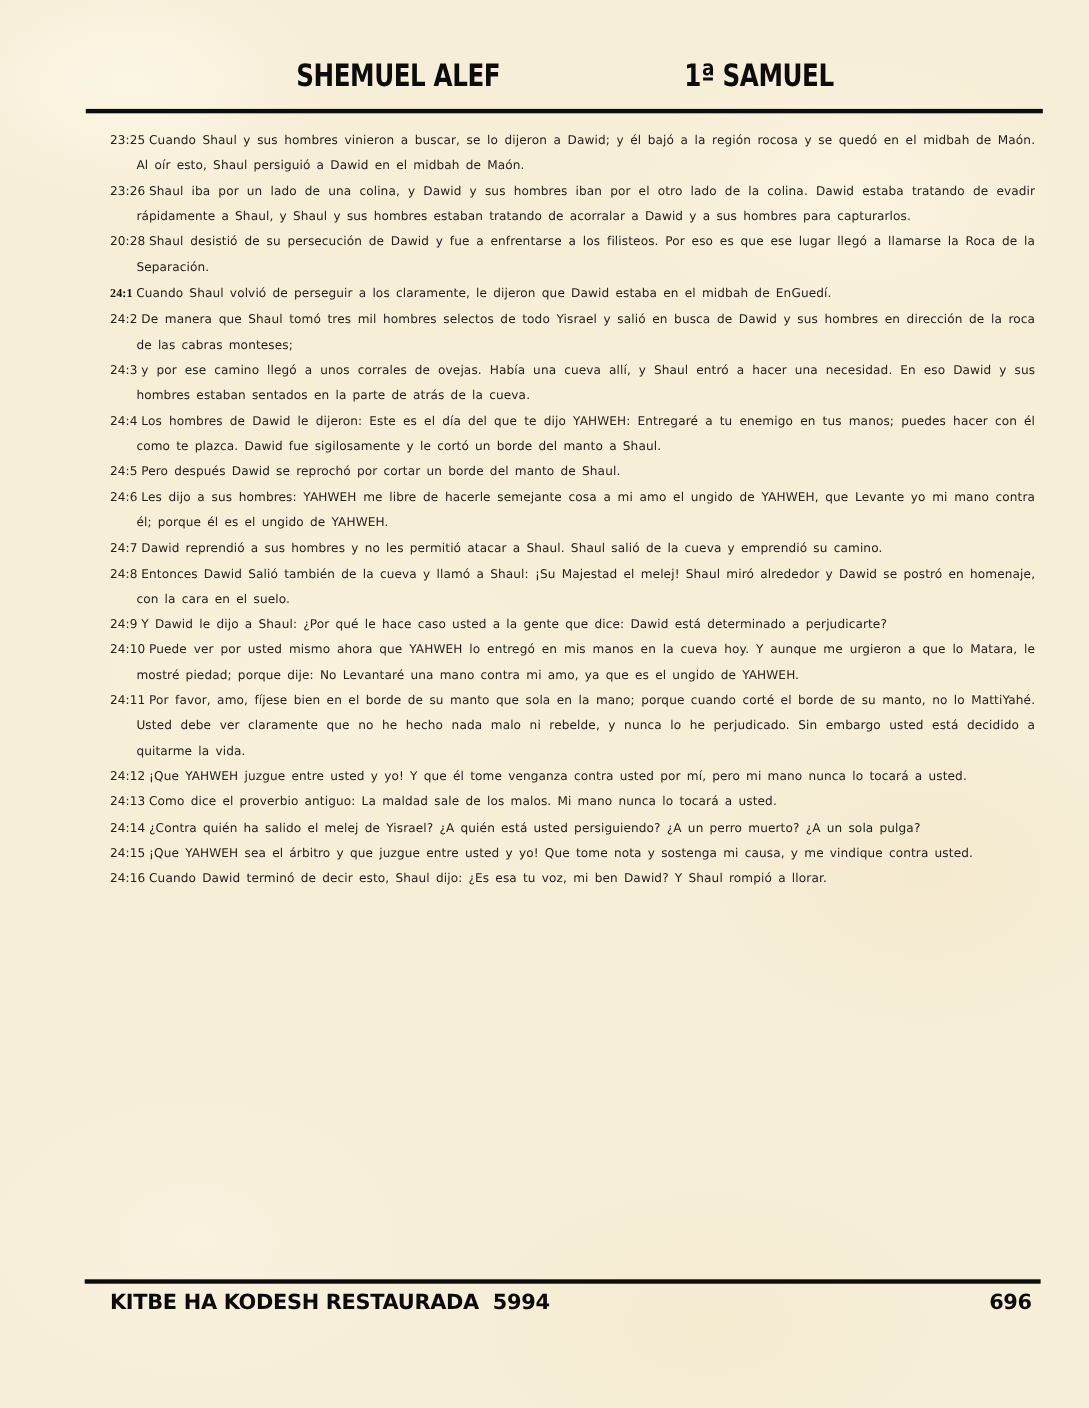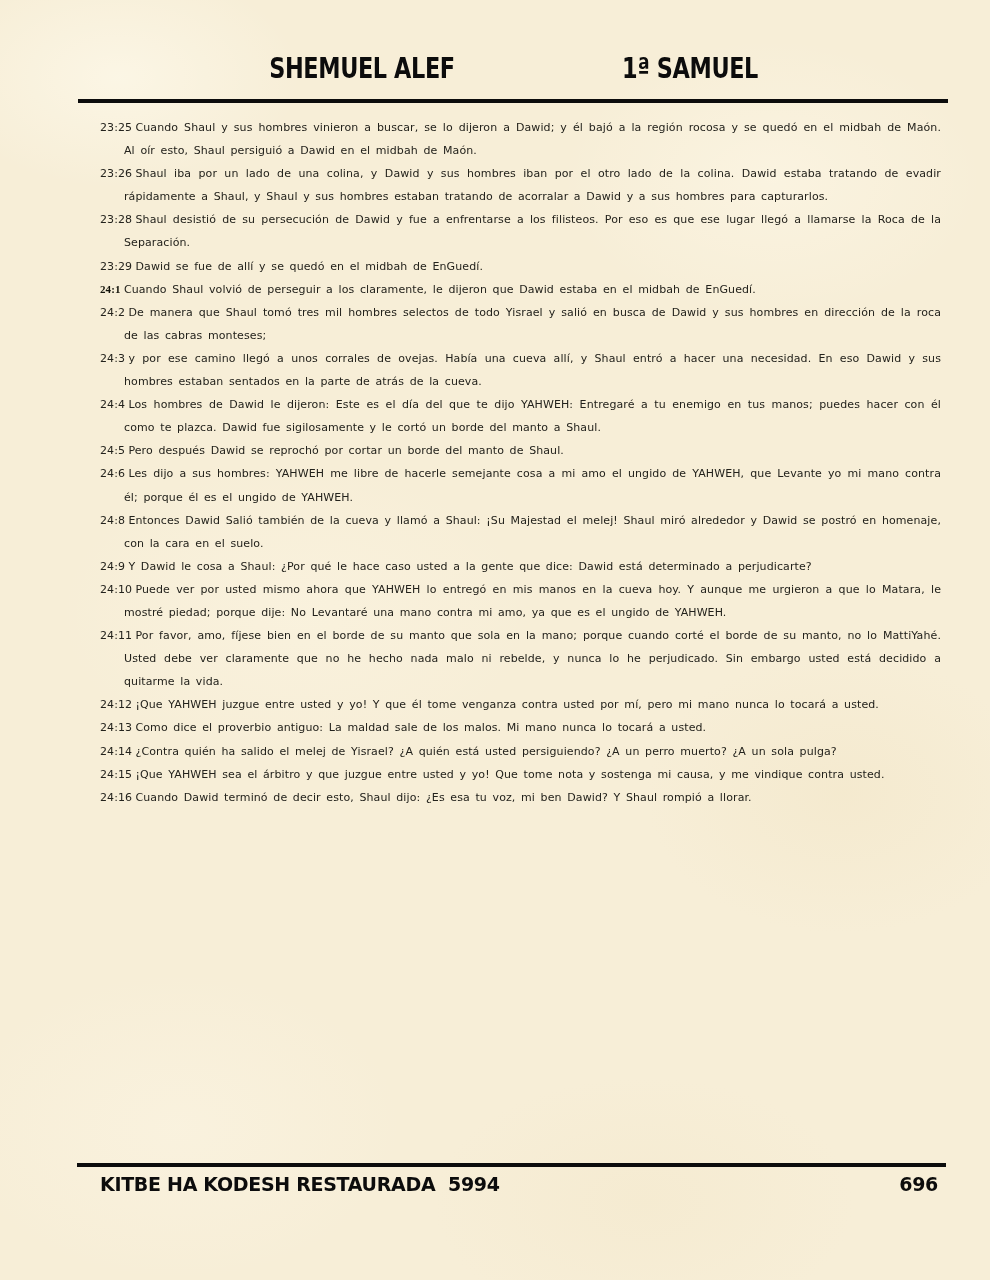--- a/index.html
+++ b/index.html
@@ -61,40 +61,40 @@
   </header>
 
   <div class="rule rule-top" style="background: rgb(12, 12, 12);"></div>
 
   <main class="verses" id="verses">
     <p class="verse"><span class="vnum">23:25</span><span class="vtext">Cuando Shaul y sus hombres vinieron a buscar, se lo dijeron a Dawid; y él bajó a la región rocosa y se quedó en el midbah de Maón. Al oír esto, Shaul persiguió a Dawid en el midbah de Maón.</span></p>
 
     <p class="verse"><span class="vnum">23:26</span><span class="vtext">Shaul iba por un lado de una colina, y Dawid y sus hombres iban por el otro lado de la colina. Dawid estaba tratando de evadir rápidamente a Shaul, y Shaul y sus hombres estaban tratando de acorralar a Dawid y a sus hombres para capturarlos.</span></p>
 
 
-    <p class="verse"><span class="vnum">23:28</span><span class="vtext">Shaul desistió de su persecución de Dawid y fue a enfrentarse a los filisteos. Por eso es que ese lugar llegó a llamarse la Roca de la Separación.</span></p>
+    <p class="verse"><span class="vnum">20:28</span><span class="vtext">Shaul desistió de su persecución de Dawid y fue a enfrentarse a los filisteos. Por eso es que ese lugar llegó a llamarse la Roca de la Separación.</span></p>
 
-    <p class="verse"><span class="vnum">23:29</span><span class="vtext">Dawid se fue de allí y se quedó en el midbah de EnGuedí.</span></p>
 
     <p class="verse"><span class="vnum bold">24:1</span><span class="vtext">Cuando Shaul volvió de perseguir a los claramente, le dijeron que Dawid estaba en el midbah de EnGuedí.</span></p>
 
     <p class="verse"><span class="vnum">24:2</span><span class="vtext">De manera que Shaul tomó tres mil hombres selectos de todo Yisrael y salió en busca de Dawid y sus hombres en dirección de la roca de las cabras monteses;</span></p>
 
     <p class="verse"><span class="vnum">24:3</span><span class="vtext">y por ese camino llegó a unos corrales de ovejas. Había una cueva allí, y Shaul entró a hacer una necesidad. En eso Dawid y sus hombres estaban sentados en la parte de atrás de la cueva.</span></p>
 
     <p class="verse"><span class="vnum">24:4</span><span class="vtext">Los hombres de Dawid le dijeron: Este es el día del que te dijo YAHWEH: Entregaré a tu enemigo en tus manos; puedes hacer con él como te plazca. Dawid fue sigilosamente y le cortó un borde del manto a Shaul.</span></p>
 
     <p class="verse"><span class="vnum">24:5</span><span class="vtext">Pero después Dawid se reprochó por cortar un borde del manto de Shaul.</span></p>
 
     <p class="verse"><span class="vnum">24:6</span><span class="vtext">Les dijo a sus hombres: YAHWEH me libre de hacerle semejante cosa a mi amo el ungido de YAHWEH, que Levante yo mi mano contra él; porque él es el ungido de YAHWEH.</span></p>
 
+    <p class="verse"><span class="vnum">24:7</span><span class="vtext">Dawid reprendió a sus hombres y no les permitió atacar a Shaul. Shaul salió de la cueva y emprendió su camino.</span></p>
 
     <p class="verse"><span class="vnum">24:8</span><span class="vtext">Entonces Dawid Salió también de la cueva y llamó a Shaul: ¡Su Majestad el melej! Shaul miró alrededor y Dawid se postró en homenaje, con la cara en el suelo.</span></p>
 
-    <p class="verse"><span class="vnum">24:9</span><span class="vtext">Y Dawid le cosa a Shaul: ¿Por qué le hace caso usted a la gente que dice: Dawid está determinado a perjudicarte?</span></p>
+    <p class="verse"><span class="vnum">24:9</span><span class="vtext">Y Dawid le dijo a Shaul: ¿Por qué le hace caso usted a la gente que dice: Dawid está determinado a perjudicarte?</span></p>
 
     <p class="verse"><span class="vnum">24:10</span><span class="vtext">Puede ver por usted mismo ahora que YAHWEH lo entregó en mis manos en la cueva hoy. Y aunque me urgieron a que lo Matara, le mostré piedad; porque dije: No Levantaré una mano contra mi amo, ya que es el ungido de YAHWEH.</span></p>
 
     <p class="verse"><span class="vnum">24:11</span><span class="vtext">Por favor, amo, fíjese bien en el borde de su manto que sola en la mano; porque cuando corté el borde de su manto, no lo MattiYahé. Usted debe ver claramente que no he hecho nada malo ni rebelde, y nunca lo he perjudicado. Sin embargo usted está decidido a quitarme la vida.</span></p>
 
     <p class="verse"><span class="vnum">24:12</span><span class="vtext">¡Que YAHWEH juzgue entre usted y yo! Y que él tome venganza contra usted por mí, pero mi mano nunca lo tocará a usted.</span></p>
 
     <p class="verse"><span class="vnum">24:13</span><span class="vtext">Como dice el proverbio antiguo: La maldad sale de los malos. Mi mano nunca lo tocará a usted.</span></p>
 
     <p class="verse"><span class="vnum">24:14</span><span class="vtext">¿Contra quién ha salido el melej de Yisrael? ¿A quién está usted persiguiendo? ¿A un perro muerto? ¿A un sola pulga?</span></p>

